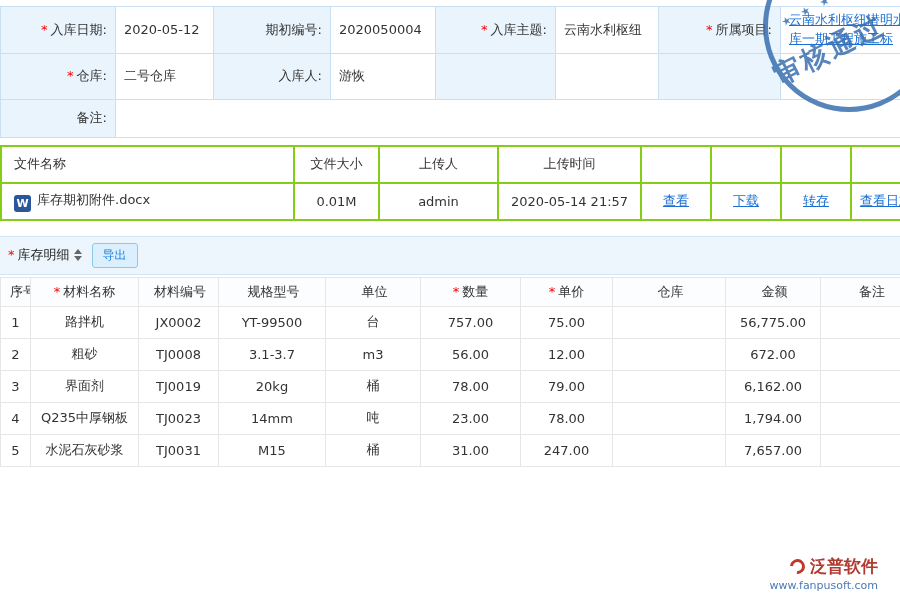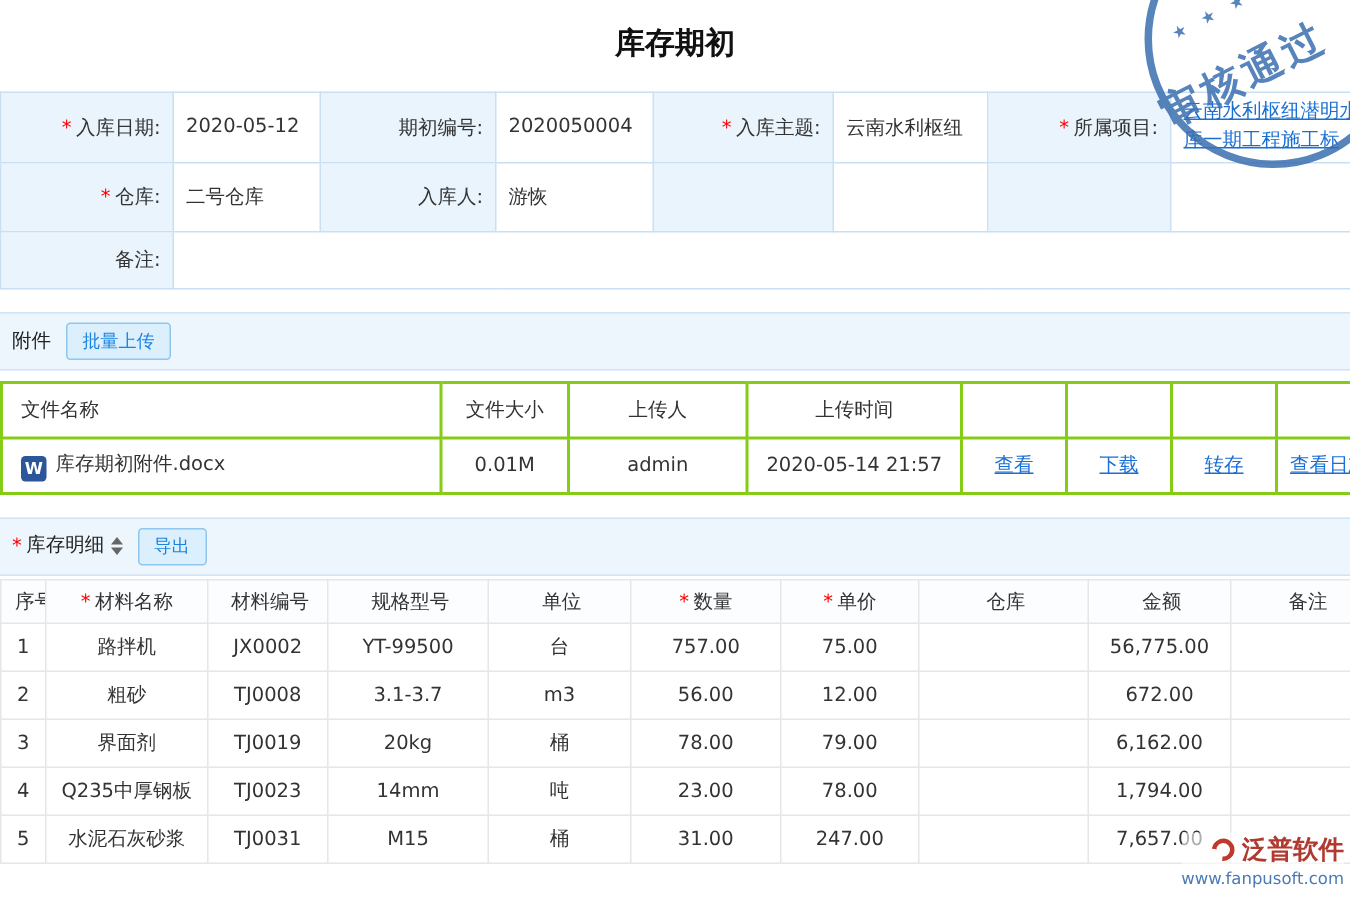--- a/index.html
+++ b/index.html
@@ -50,38 +50,37 @@
   
   .stamp { position:absolute; top:-60px; right:-35px; width:172px; height:172px; z-index:50;
     pointer-events:none; opacity:.85; }
   .stamp-circle { position:absolute; left:0; top:0; right:0; bottom:0; border:5px solid #3a6fb0; border-radius:50%; }
   .stamp-stars { position:absolute; top:64px; left:16px; transform:rotate(-27deg); color:#3a6fb0;
     font-size:11px; letter-spacing:4px; }
   .stamp-text { position:absolute; top:92px; left:6px; transform:rotate(-27deg); color:#3a6fb0;
     font-size:27px; font-weight:bold; letter-spacing:3px; white-space:nowrap; }
 
   
-  .footer-brand { position:absolute; right:4px; bottom:8px; text-align:right; z-index:40; background:rgba(255,255,255,.6); }
+  .footer-brand { position:absolute; right:22px; bottom:8px; text-align:right; z-index:40; background:rgba(255,255,255,.6); }
   .brand-row { display:flex; align-items:center; justify-content:flex-end; gap:5px; }
   .brand-icon { width:15px; height:15px; border:3px solid #c0392b; border-radius:50%; border-left-color:transparent; transform:rotate(-40deg); }
   .brand-name { color:#b03a30; font-size:17px; font-weight:bold; font-family:"DejaVu Serif","Liberation Serif",serif; }
   .brand-url { color:#4a7ab5; font-size:11px; margin-top:1px; }
 </style>
 </head>
 <body>
 
 <div class="page">
 
   <div class="stamp">
     <div class="stamp-circle"></div>
     <div class="stamp-stars">★ ★ ★</div>
     <div class="stamp-text">审核通过</div>
   </div>
 
-  <div class="title">库存期初</div>
 
 
   <table class="form-table">
     <colgroup>
       <col style="width:115px">
         <col style="width:98px">
         <col style="width:117px">
         <col style="width:105px">
       <col style="width:120px">
         <col style="width:103px">
@@ -109,24 +108,20 @@
         <td class="lbl"></td>
         <td></td>
       </tr>
       <tr class="remark-row">
         <td class="lbl"><span>备注:</span></td>
         <td colspan="7"></td>
       </tr>
     </tbody>
   </table>
 
-  <div class="section-bar mt">
-    <span>附件</span>
-    <span class="btn">批量上传</span>
-  </div>
 
   <table class="attach-table">
     <colgroup>
       <col style="width:293px">
         <col style="width:85px">
         <col style="width:119px">
         <col style="width:143px">
       <col style="width:70px">
         <col style="width:70px">
         <col style="width:70px">

